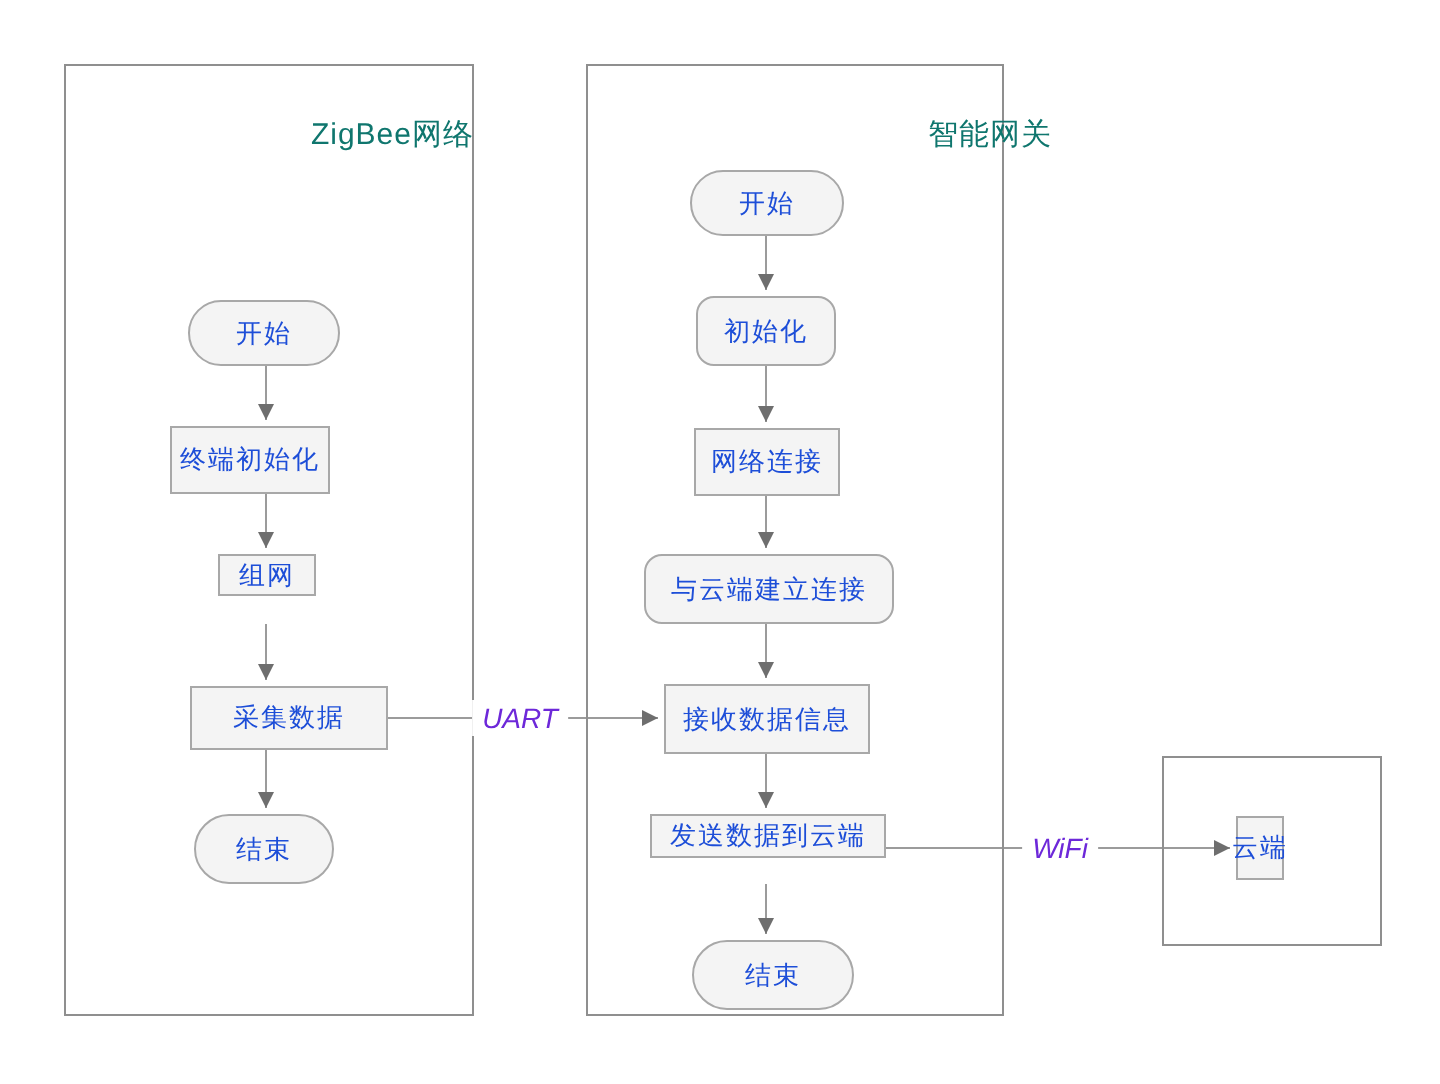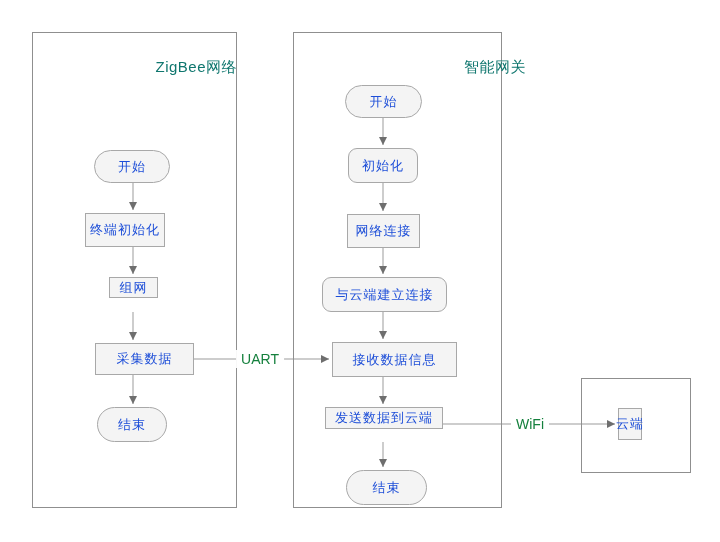--- a/index.html
+++ b/index.html
@@ -48,22 +48,23 @@
     letter-spacing: 1px;
   }
   .stadium { border-radius: 999px; }
   .round   { border-radius: 9px; }
   .link-label {
     position: absolute;
     transform: translate(-50%, -50%);
     background: #ffffff;
     padding: 0 5px;
     font-size: 14px;
-    color: #15803d;
+    color: #6d28d9;
     line-height: 18px;
+    font-style: italic;
   }
 </style>
 </head>
 <body>
 
 <div class="stage">
 
   <svg class="arrow-layer" width="720" height="542" viewBox="0 0 720 542" xmlns="http://www.w3.org/2000/svg">
     <defs>
       <marker id="arrow" markerWidth="9" markerHeight="8" refX="8" refY="4" orient="auto" markerUnits="userSpaceOnUse">
@@ -99,21 +100,21 @@
   <div class="node" style="left:95px;top:343px;width:99px;height:32px">采集数据</div>
   <div class="node stadium" style="left:97px;top:407px;width:70px;height:35px">结束</div>
 
   <div class="container-box" style="left:293px;top:32px;width:209px;height:476px"></div>
   <div class="container-title" style="left:293px;top:58px;width:233px">智能网关</div>
 
   <div class="node stadium" style="left:345px;top:85px;width:77px;height:33px">开始</div>
   <div class="node round" style="left:348px;top:148px;width:70px;height:35px">初始化</div>
   <div class="node" style="left:347px;top:214px;width:73px;height:34px">网络连接</div>
   <div class="node round" style="left:322px;top:277px;width:125px;height:35px">与云端建立连接</div>
-  <div class="node" style="left:332px;top:342px;width:125px;height:35px">接收数据信息</div>
+  <div class="node" style="left:332px;top:342px;width:103px;height:35px">接收数据信息</div>
   <div class="node" style="left:325px;top:407px;width:118px;height:22px">发送数据到云端</div>
   <div class="node stadium" style="left:346px;top:470px;width:81px;height:35px">结束</div>
 
   <div class="container-box" style="left:581px;top:378px;width:110px;height:95px"></div>
   <div class="node" style="left:618px;top:408px;width:24px;height:32px">云端</div>
 
   <span class="link-label" style="left:260px;top:359px">UART</span>
   <span class="link-label" style="left:530px;top:424px">WiFi</span>
 
 </div>

